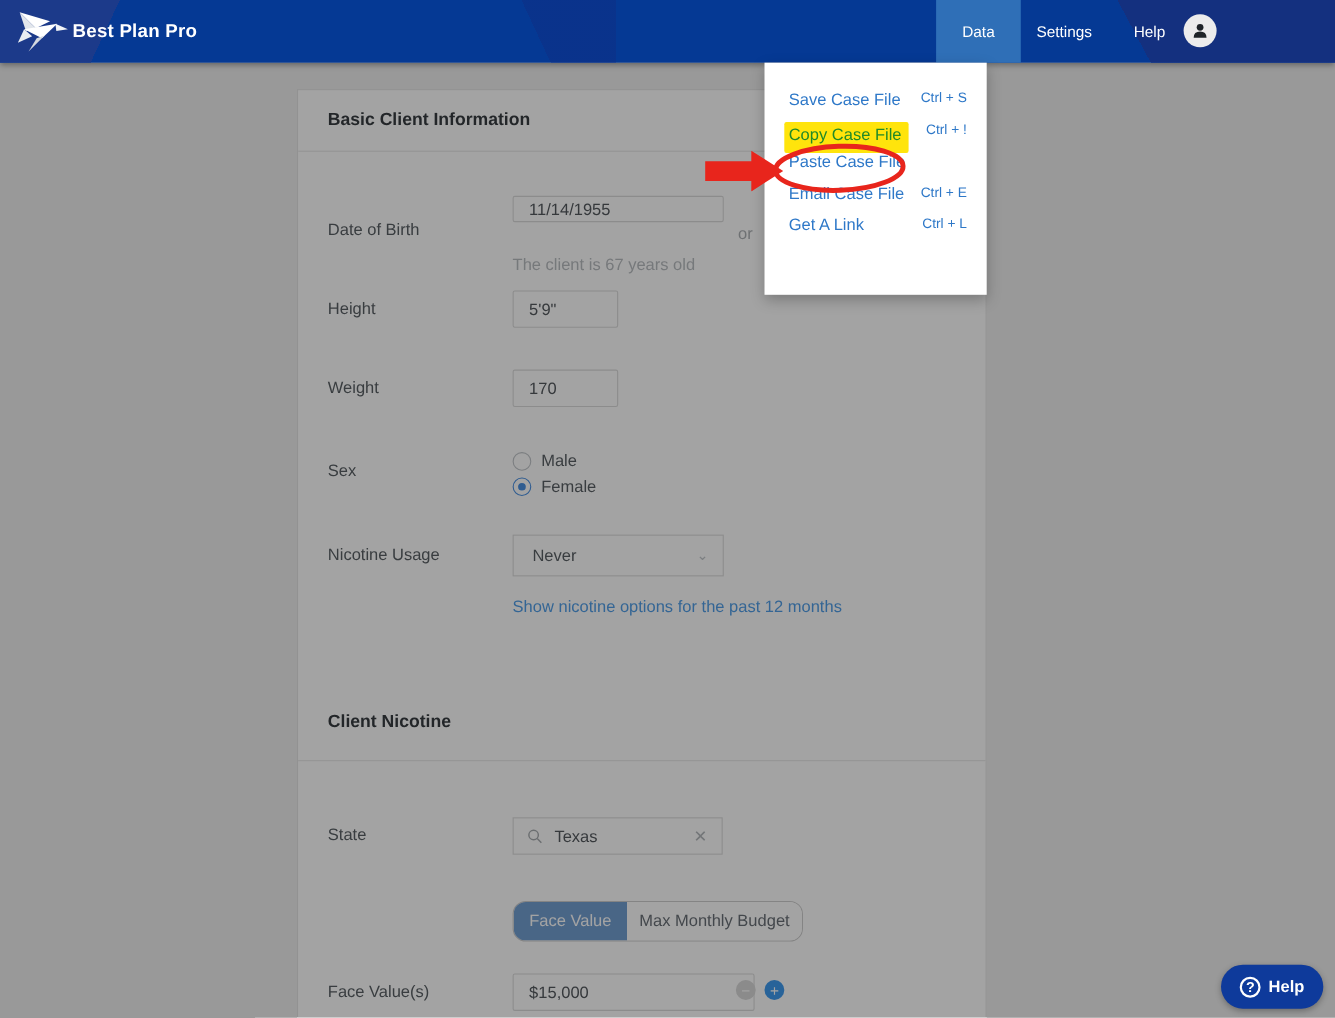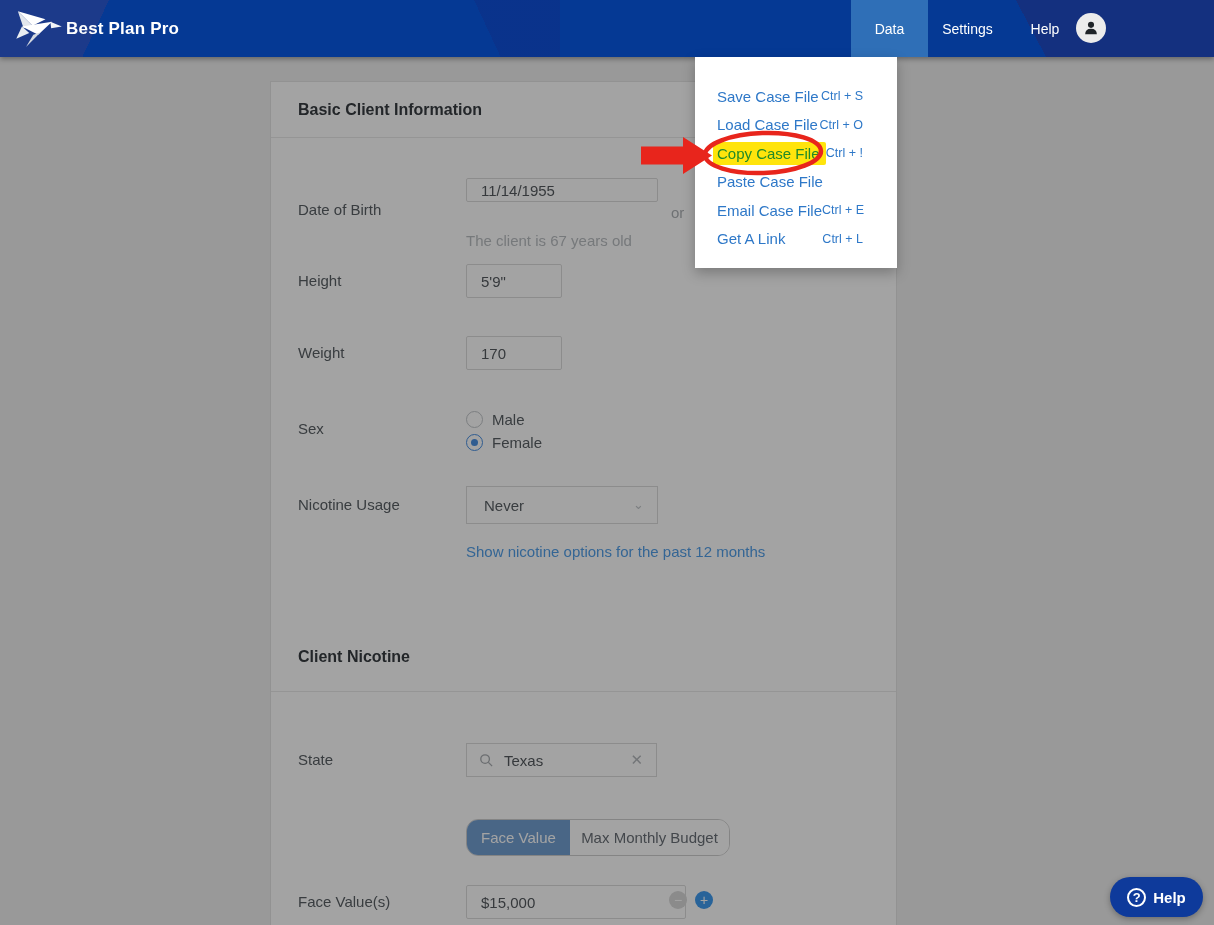--- a/index.html
+++ b/index.html
@@ -68,22 +68,22 @@
   .step-minus { left:398px; top:809px; background:#d9d9d9; }
   .step-plus  { left:424px; top:809px; background:#3f9bf0; }
 
   
   .overlay { position:absolute; left:0; top:57px; width:1214px; height:868px;
     background:rgba(0,0,0,.36); z-index:20; }
 
   
   .menu { position:absolute; left:695px; top:57px; width:202px; height:211px; background:#fff;
     z-index:40; box-shadow:0 5px 12px rgba(0,0,0,.25); padding-top:25px; }
-  .menu-item { height:28.5px; display:flex; align-items:center; justify-content:space-between;
-    padding:0 34px 0 22px; cursor:pointer; }
+  .menu-item { height:28.5px; display:flex; justify-content:space-between;
+    padding:0 18px 0 22px; cursor:pointer; }
   .mi-label { font-size:15px; color:#2e78c8; white-space:nowrap; }
   .mi-short { font-size:12.5px; color:#2e78c8; white-space:nowrap; }
   .hl { background:#ffe40c; color:#218a28; padding:3px 6px 3px 4px; margin-left:-4px; border-radius:2px; }
 
   
   .annot-circle { position:absolute; left:701px; top:129px; width:126px; height:49px; z-index:50; pointer-events:none; }
   .annot-arrow { position:absolute; left:641px; top:137px; width:71px; height:37px; z-index:50; }
 
   
   .help-btn { position:absolute; right:11px; bottom:8px; width:93px; height:40px; border-radius:20px;
@@ -180,24 +180,20 @@
 </div>
 
 <div class="overlay"></div>
 
 <div class="menu">
   <div class="menu-item">
     <span class="mi-label">Save Case File</span>
     <span class="mi-short">Ctrl + S</span>
   </div>
   <div class="menu-item">
-    <span class="mi-label">Load Case File</span>
-    <span class="mi-short">Ctrl + O</span>
-  </div>
-  <div class="menu-item">
     <span class="mi-label hl">Copy Case File</span>
     <span class="mi-short">Ctrl + !</span>
   </div>
   <div class="menu-item">
     <span class="mi-label">Paste Case File</span>
     <span class="mi-short"></span>
   </div>
   <div class="menu-item">
     <span class="mi-label">Email Case File</span>
     <span class="mi-short">Ctrl + E</span>

